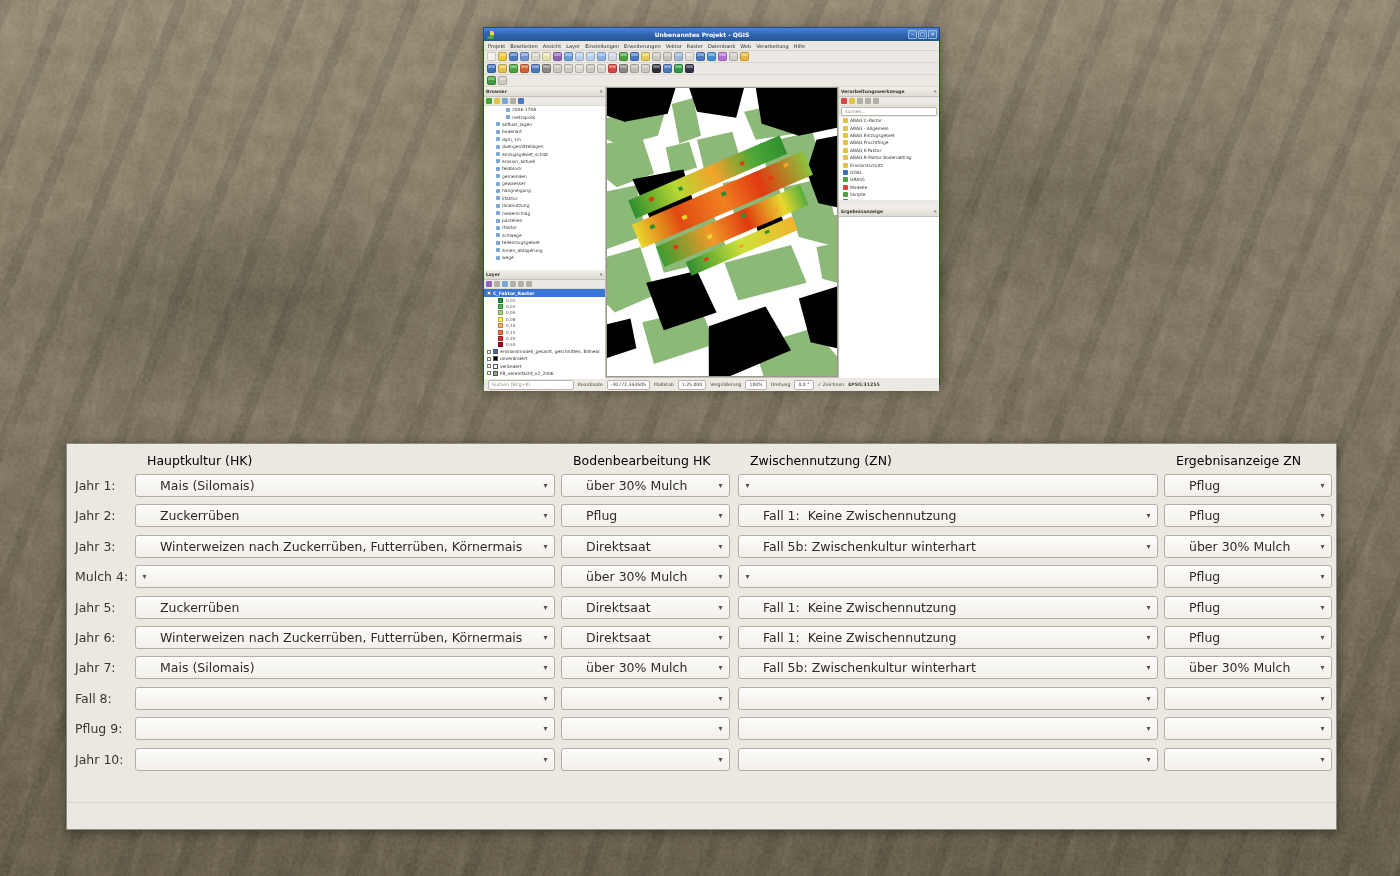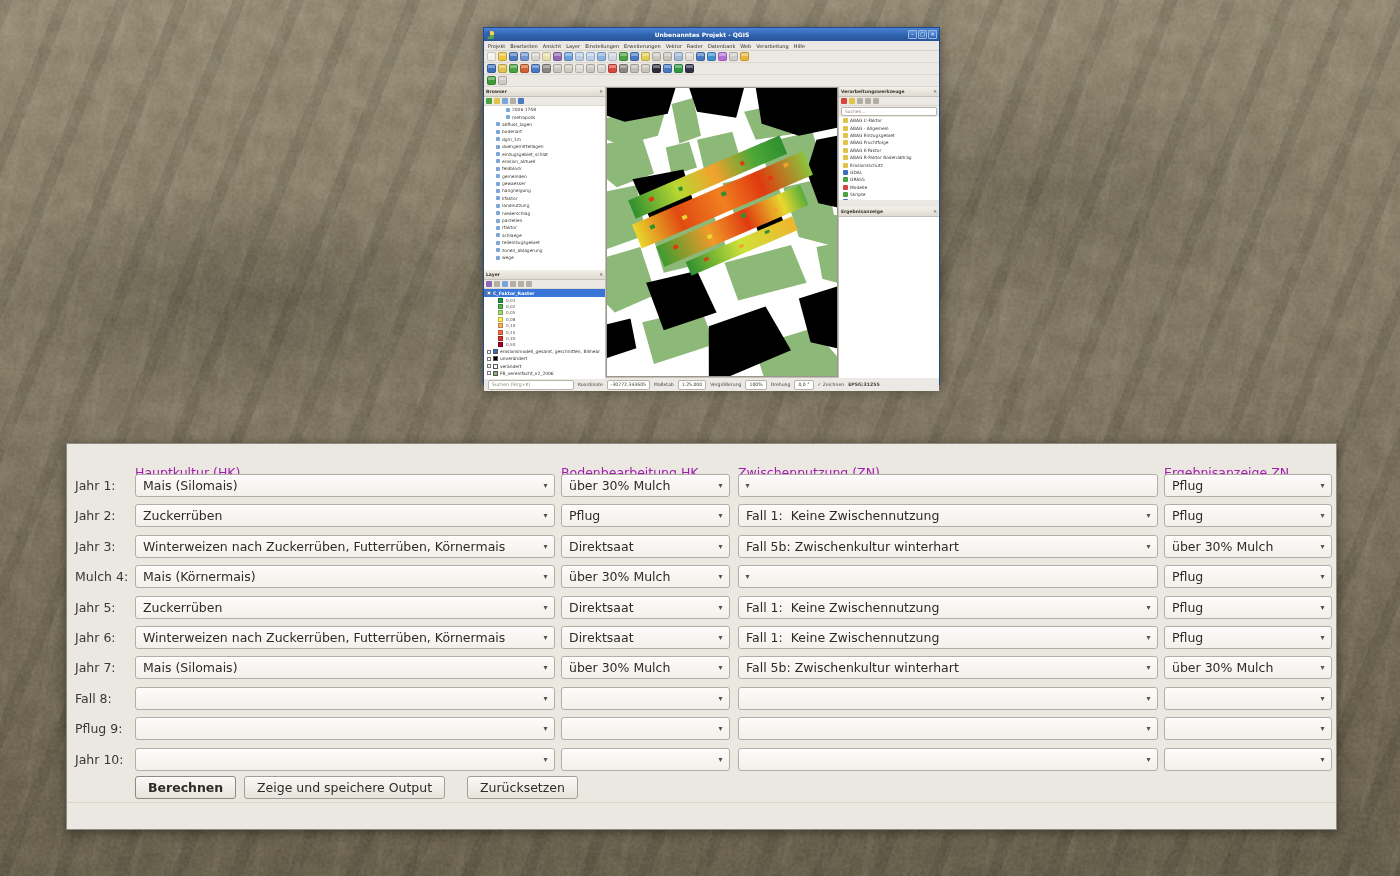--- a/index.html
+++ b/index.html
@@ -75,29 +75,29 @@
   .qstatus{height:13px;border-top:1px solid #c4c0b8;display:flex;align-items:center;gap:4px;
            padding:0 4px;background:#ece9e4;}
   .qstatus .sbox{background:#fff;border:1px solid #b8b4ac;border-radius:2px;font-size:4.6px;
            color:#44403a;padding:0 3px;height:8px;line-height:8px;white-space:nowrap;}
   .qstatus .slab{font-size:4.6px;color:#44403a;white-space:nowrap;}
 
   
   .form-panel{position:absolute;left:66px;top:443px;width:1271px;height:387px;
       background:#ebe8e2;border:1px solid #8f8b84;box-sizing:border-box;
       box-shadow:0 2px 10px rgba(0,0,0,.45);color:#2e2b27;}
-  .fheaders span{position:absolute;top:21px;font-size:12.5px;color:#a21caf;white-space:nowrap;}
+  .fheaders span{position:absolute;top:9px;font-size:12.5px;color:#000000;white-space:nowrap;margin-left:12px;}
   .h1{left:68px}.h2{left:494px}.h3{left:671px}.h4{left:1097px}
   .frows{position:absolute;left:0;top:27px;width:100%;}
   .frow{position:relative;height:30.4px;}
   .flabel{position:absolute;left:8px;top:7px;width:58px;font-size:12.5px;color:#3a3630;white-space:nowrap;}
   .dd{position:absolute;top:3px;height:23px;border:1px solid #b3aea5;border-radius:3px;
       background:linear-gradient(#fdfcfb,#f3f0ea);box-sizing:border-box;display:flex;align-items:center;
       box-shadow:inset 0 1px #fff;}
-  .dd-text{flex:1;font-size:12.5px;color:#2e2b27;padding-left:7px;white-space:pre;overflow:hidden;}
+  .dd-text{flex:1;font-size:12.5px;color:#2e2b27;padding-left:24px;white-space:pre;overflow:hidden;}
   .dd-arrow{width:17px;text-align:center;font-size:8px;color:#55514a;}
   .c1{left:68px;width:420px}.c2{left:494px;width:169px}.c3{left:671px;width:420px}.c4{left:1097px;width:168px}
   .fbuttons{position:absolute;top:332px;left:0;width:100%;height:24px;}
   .btn{position:absolute;top:0;height:23px;border:1px solid #a39e95;border-radius:3px;
        background:linear-gradient(#fafa f8,#e7e3dc);background:linear-gradient(#faf9f7,#e7e3dc);
        font-size:12.5px;color:#2e2b27;display:flex;align-items:center;justify-content:center;
        box-sizing:border-box;box-shadow:inset 0 1px #fff;white-space:nowrap;padding:0 12px;}
   .btn-calc{left:68px;font-weight:bold;border-color:#8d8densee;border-color:#8d8980;}
   .btn-show{left:177px;}
   .btn-reset{left:400px;}
@@ -633,21 +633,20 @@
         </div>
         <div class="dd c4">
           <span class="dd-text">über 30% Mulch</span>
           <span class="dd-arrow">▾</span>
         </div>
       </div>
 
       <div class="frow">
         <span class="flabel">Mulch 4:</span>
         <div class="dd c1">
-          <span class="dd-text">Mais (Körnermais)</span>
           <span class="dd-arrow">▾</span>
         </div>
         <div class="dd c2">
           <span class="dd-text">über 30% Mulch</span>
           <span class="dd-arrow">▾</span>
         </div>
         <div class="dd c3">
           <span class="dd-arrow">▾</span>
         </div>
         <div class="dd c4">
@@ -770,24 +769,19 @@
           <span class="dd-text"></span>
           <span class="dd-arrow">▾</span>
         </div>
         <div class="dd c4">
           <span class="dd-text"></span>
           <span class="dd-arrow">▾</span>
         </div>
       </div>
     </div>
 
-  <div class="fbuttons">
-    <span class="btn btn-calc">Berechnen</span>
-    <span class="btn btn-show">Zeige und speichere Output</span>
-    <span class="btn btn-reset">Zurücksetzen</span>
-  </div>
 
   <div class="fsep"></div>
   <div class="results">
     <span class="res-c">&nbsp;&nbsp;</span>
     <span class="res-cp">&nbsp;&nbsp;</span>
   </div>
 </div>
 
 </body></html>

